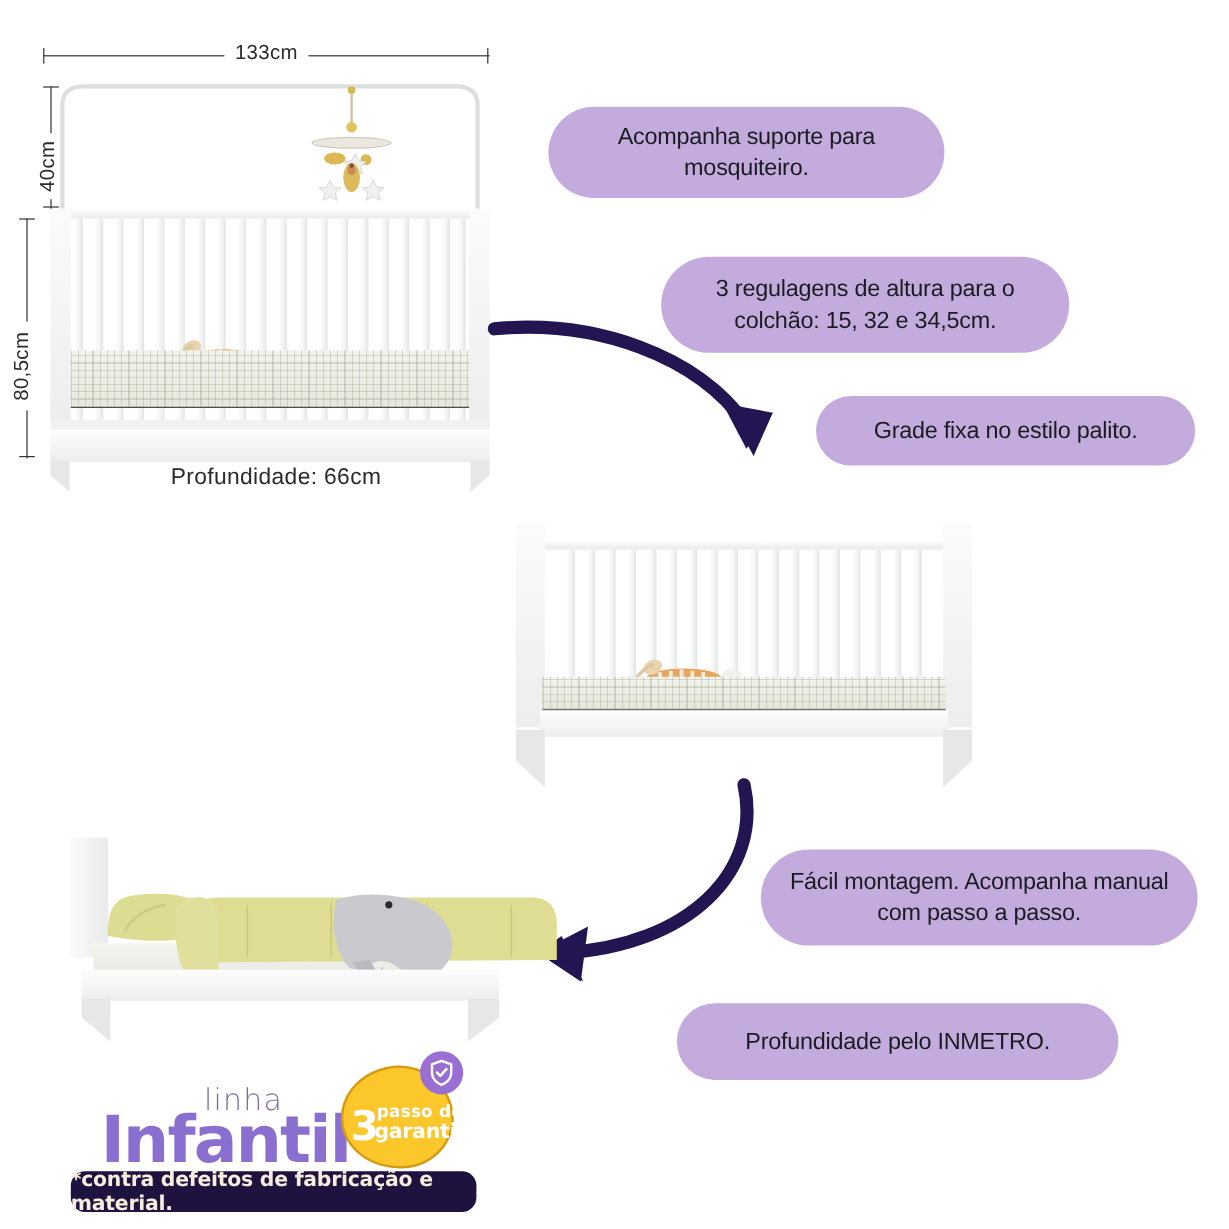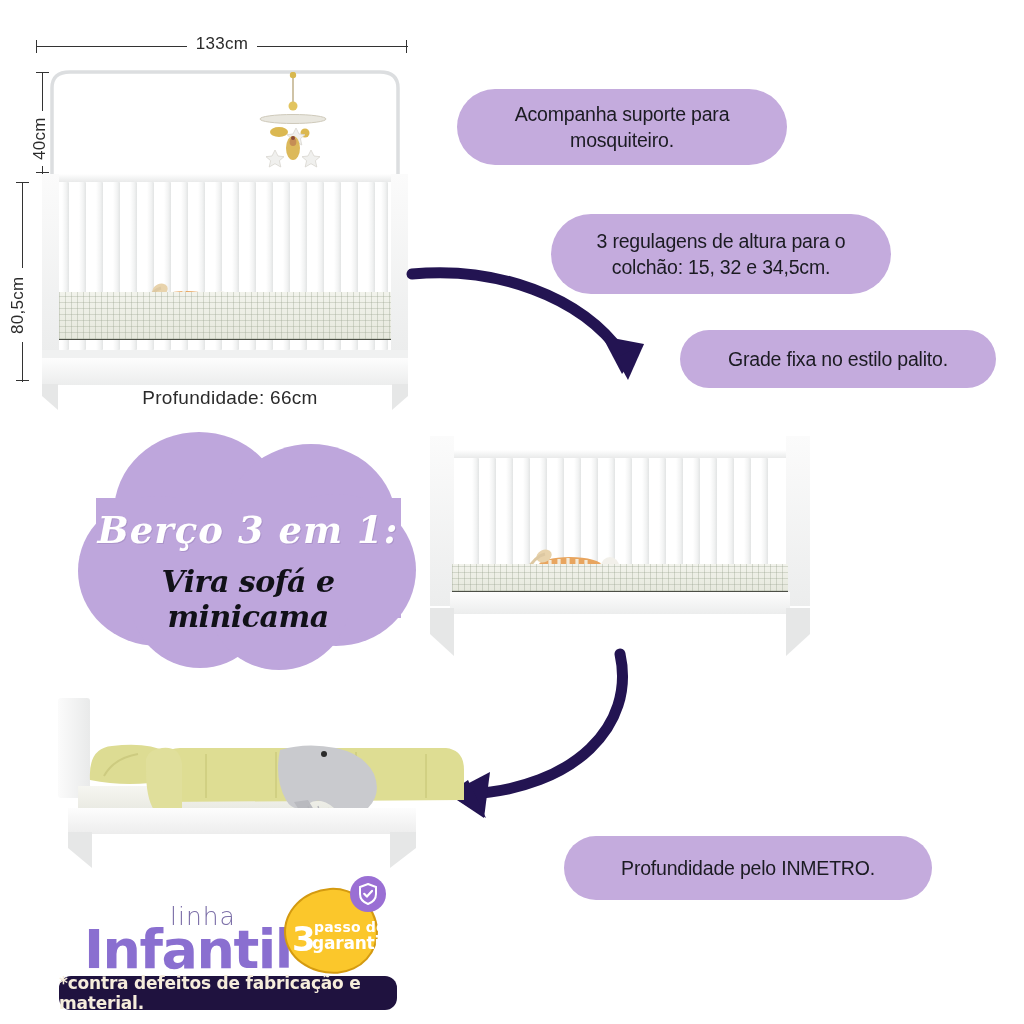--- a/index.html
+++ b/index.html
@@ -242,34 +242,20 @@
   </div>
 
   <div class="pill" style="left:551px; top:178px; width:340px; height:80px;">
     <span>3 regulagens de altura para o colchão: 15, 32 e 34,5cm.</span>
   </div>
 
   <div class="pill" style="left:680px; top:294px; width:316px; height:58px;">
     <span>Grade fixa no estilo palito.</span>
   </div>
 
-  <div class="cloud" style="left:78px; top:428px; width:340px; height:245px;">
-    <span class="lobe" style="left:36px; top:4px;   width:170px; height:160px;"></span>
-    <span class="lobe" style="left:148px; top:16px; width:170px; height:155px;"></span>
-    <span class="lobe" style="left:0px;  top:68px;  width:160px; height:150px;"></span>
-    <span class="lobe" style="left:178px; top:66px; width:160px; height:152px;"></span>
-    <span class="lobe" style="left:52px; top:100px; width:140px; height:140px;"></span>
-    <span class="lobe" style="left:130px; top:102px;width:142px; height:140px;"></span>
-    <div class="cloud-body" style="left:18px; top:70px; width:305px; height:120px;"></div>
-
-    <div class="cloud-text" style="top:80px;">
-      <div class="cloud-l1">Berço 3 em 1:</div>
-      <div class="cloud-l2">Vira sofá e minicama</div>
-    </div>
-  </div>
 
   <div class="art" style="left:430px; top:432px; width:380px; height:230px;">
 
     <div class="panel" style="left:0px;  top:4px;  width:24px; height:170px;"></div>
     <div class="panel" style="left:356px;top:4px;  width:24px; height:170px;"></div>
     <div class="panel" style="left:24px; top:18px; width:332px; height:8px; background:linear-gradient(180deg,#fff,#e9eaea);"></div>
 
     <div style="position:absolute; left:42px; top:26px; width:300px; height:116px;">
       <div class="slat" style="left:0px;"></div>
         <div class="slat" style="left:17px;"></div>
@@ -354,20 +340,23 @@
       <circle cx="60" cy="12" r="3" fill="#2b2b2b"></circle>
     </svg>
 
     <div class="panel" style="left:18px; top:110px; width:348px; height:26px; background:linear-gradient(180deg,#fdfdfd,#ededed);"></div>
     <svg width="370" height="42" style="position:absolute; left:0; top:134px;">
       <path d="M18,0 L42,0 L42,36 L18,16 Z" fill="#e6e7e7"></path>
       <path d="M340,0 L366,0 L366,16 L340,36 Z" fill="#e6e7e7"></path>
     </svg>
   </div>
 
+  <div class="pill" style="left:634px; top:672px; width:364px; height:80px;">
+    <span>Fácil montagem. Acompanha manual com passo a passo.</span>
+  </div>
 
   <div class="pill" style="left:564px; top:800px; width:368px; height:64px;">
     <span>Profundidade pelo INMETRO.</span>
   </div>
 
 
   <div class="logo-wrap" style="left:60px; top:876px; width:360px; height:140px;">
 
     <div class="logo-linha" style="left:110px; top:26px;">linha</div>
 

